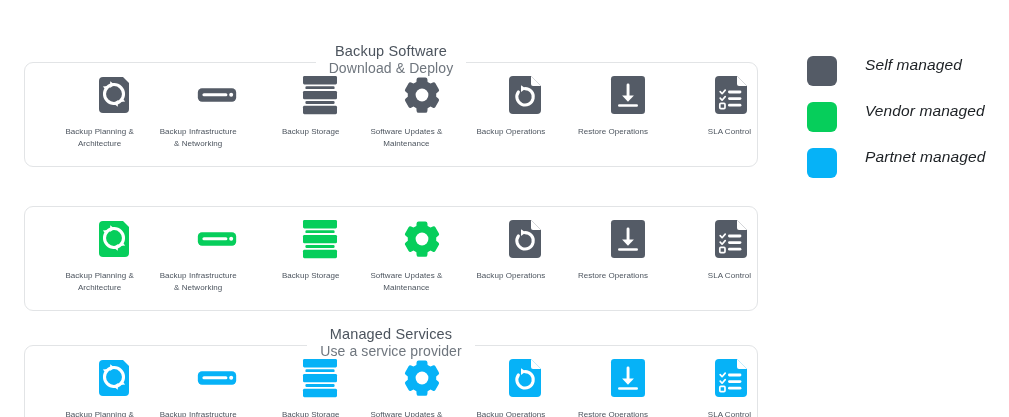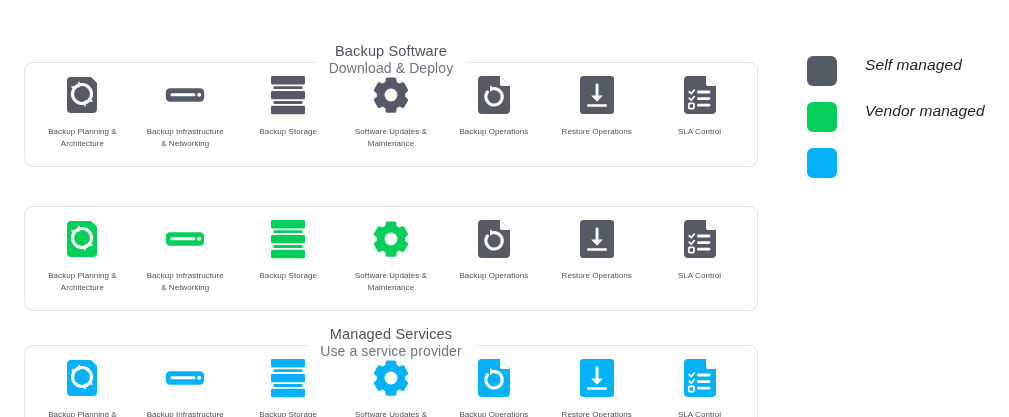--- a/index.html
+++ b/index.html
@@ -62,21 +62,21 @@
     left:0;top:0;right:0;bottom:0;
     display:flex;
     align-items:flex-start;
     padding:12px 6px 0 6px;
     box-sizing:border-box;
   }
   .item{
     flex:1 1 0;
     display:flex;
     flex-direction:column;
-    align-items:center;
+    align-items:flex-end;
     min-width:0;
   }
   .icon-box{
     width:40px;height:40px;
     display:flex;align-items:center;justify-content:center;
     margin-bottom:11px;
   }
   .icon-box svg{display:block;}
   .item-label{
     font-size:8px;
@@ -384,16 +384,17 @@
         <div class="legend-row">
           <div class="legend-swatch" style="background: rgb(84, 91, 102);"></div>
           <div class="legend-label">Self managed</div>
         </div>
         <div class="legend-row">
           <div class="legend-swatch" style="background: rgb(6, 206, 91);"></div>
           <div class="legend-label">Vendor managed</div>
         </div>
         <div class="legend-row">
           <div class="legend-swatch" style="background: rgb(6, 178, 247);"></div>
+          <div class="legend-label">Partnet managed</div>
         </div>
       </div>
   </div>
 </div>
 
 </body></html>

